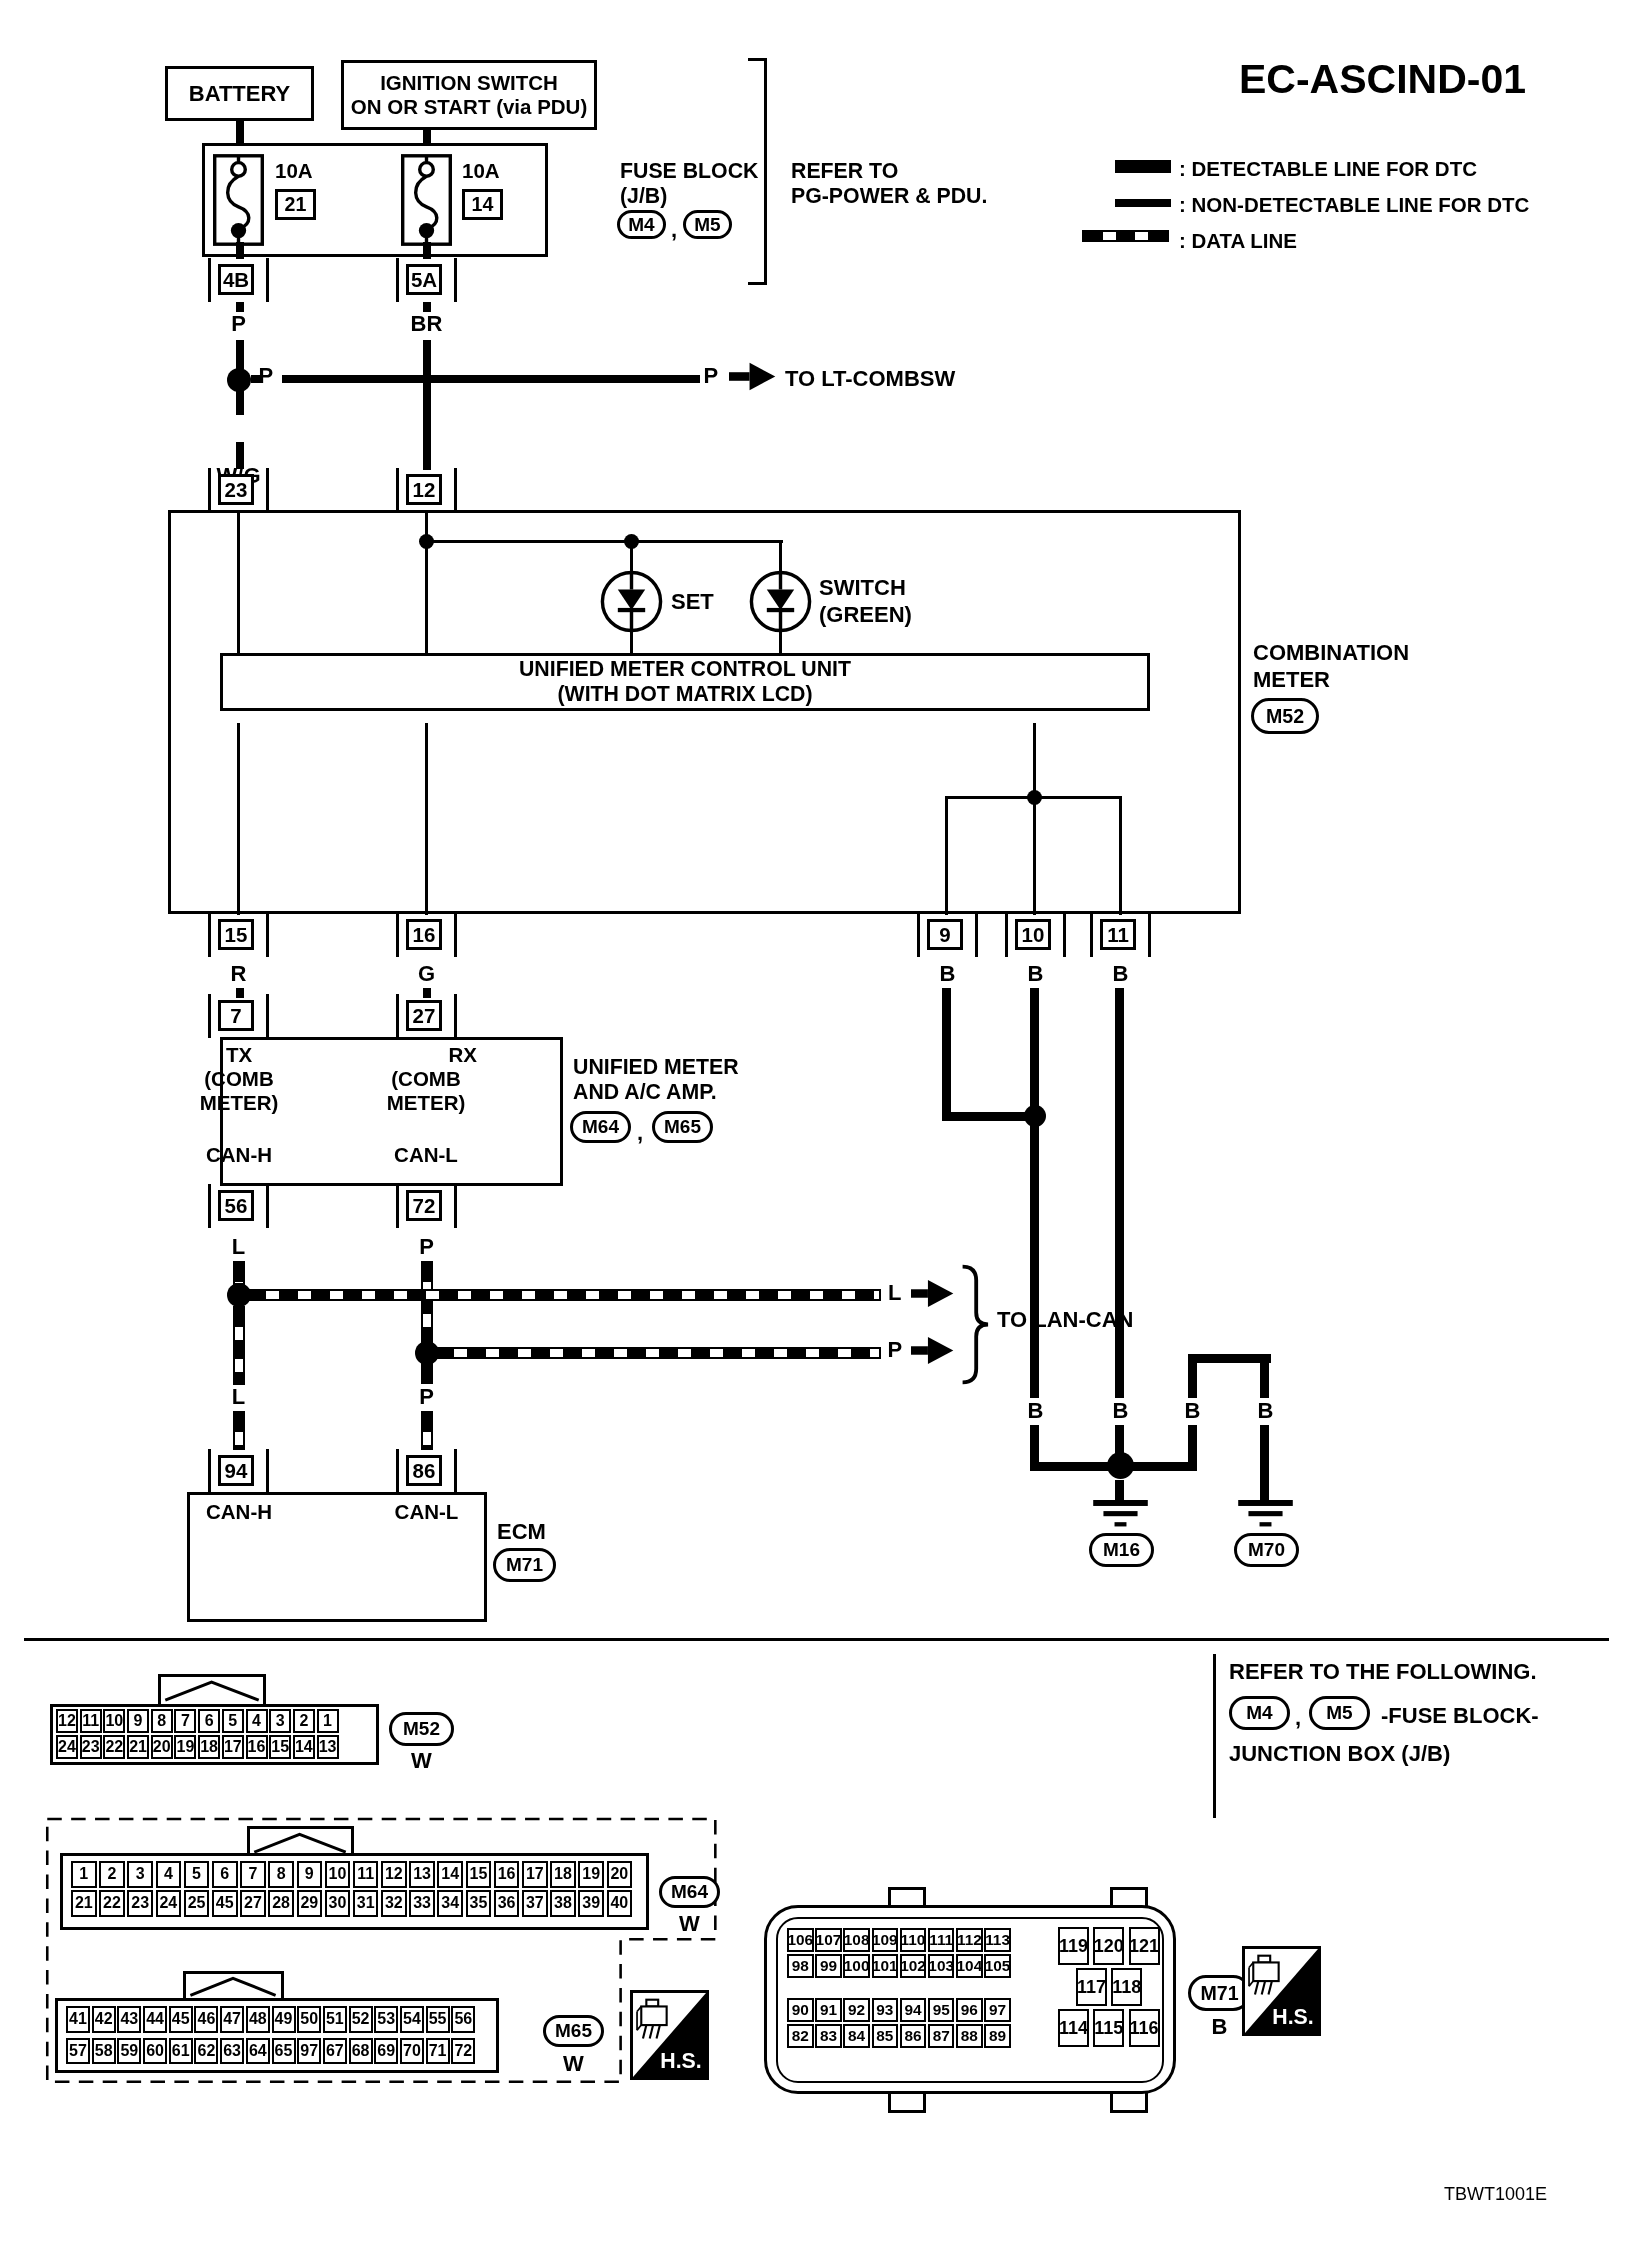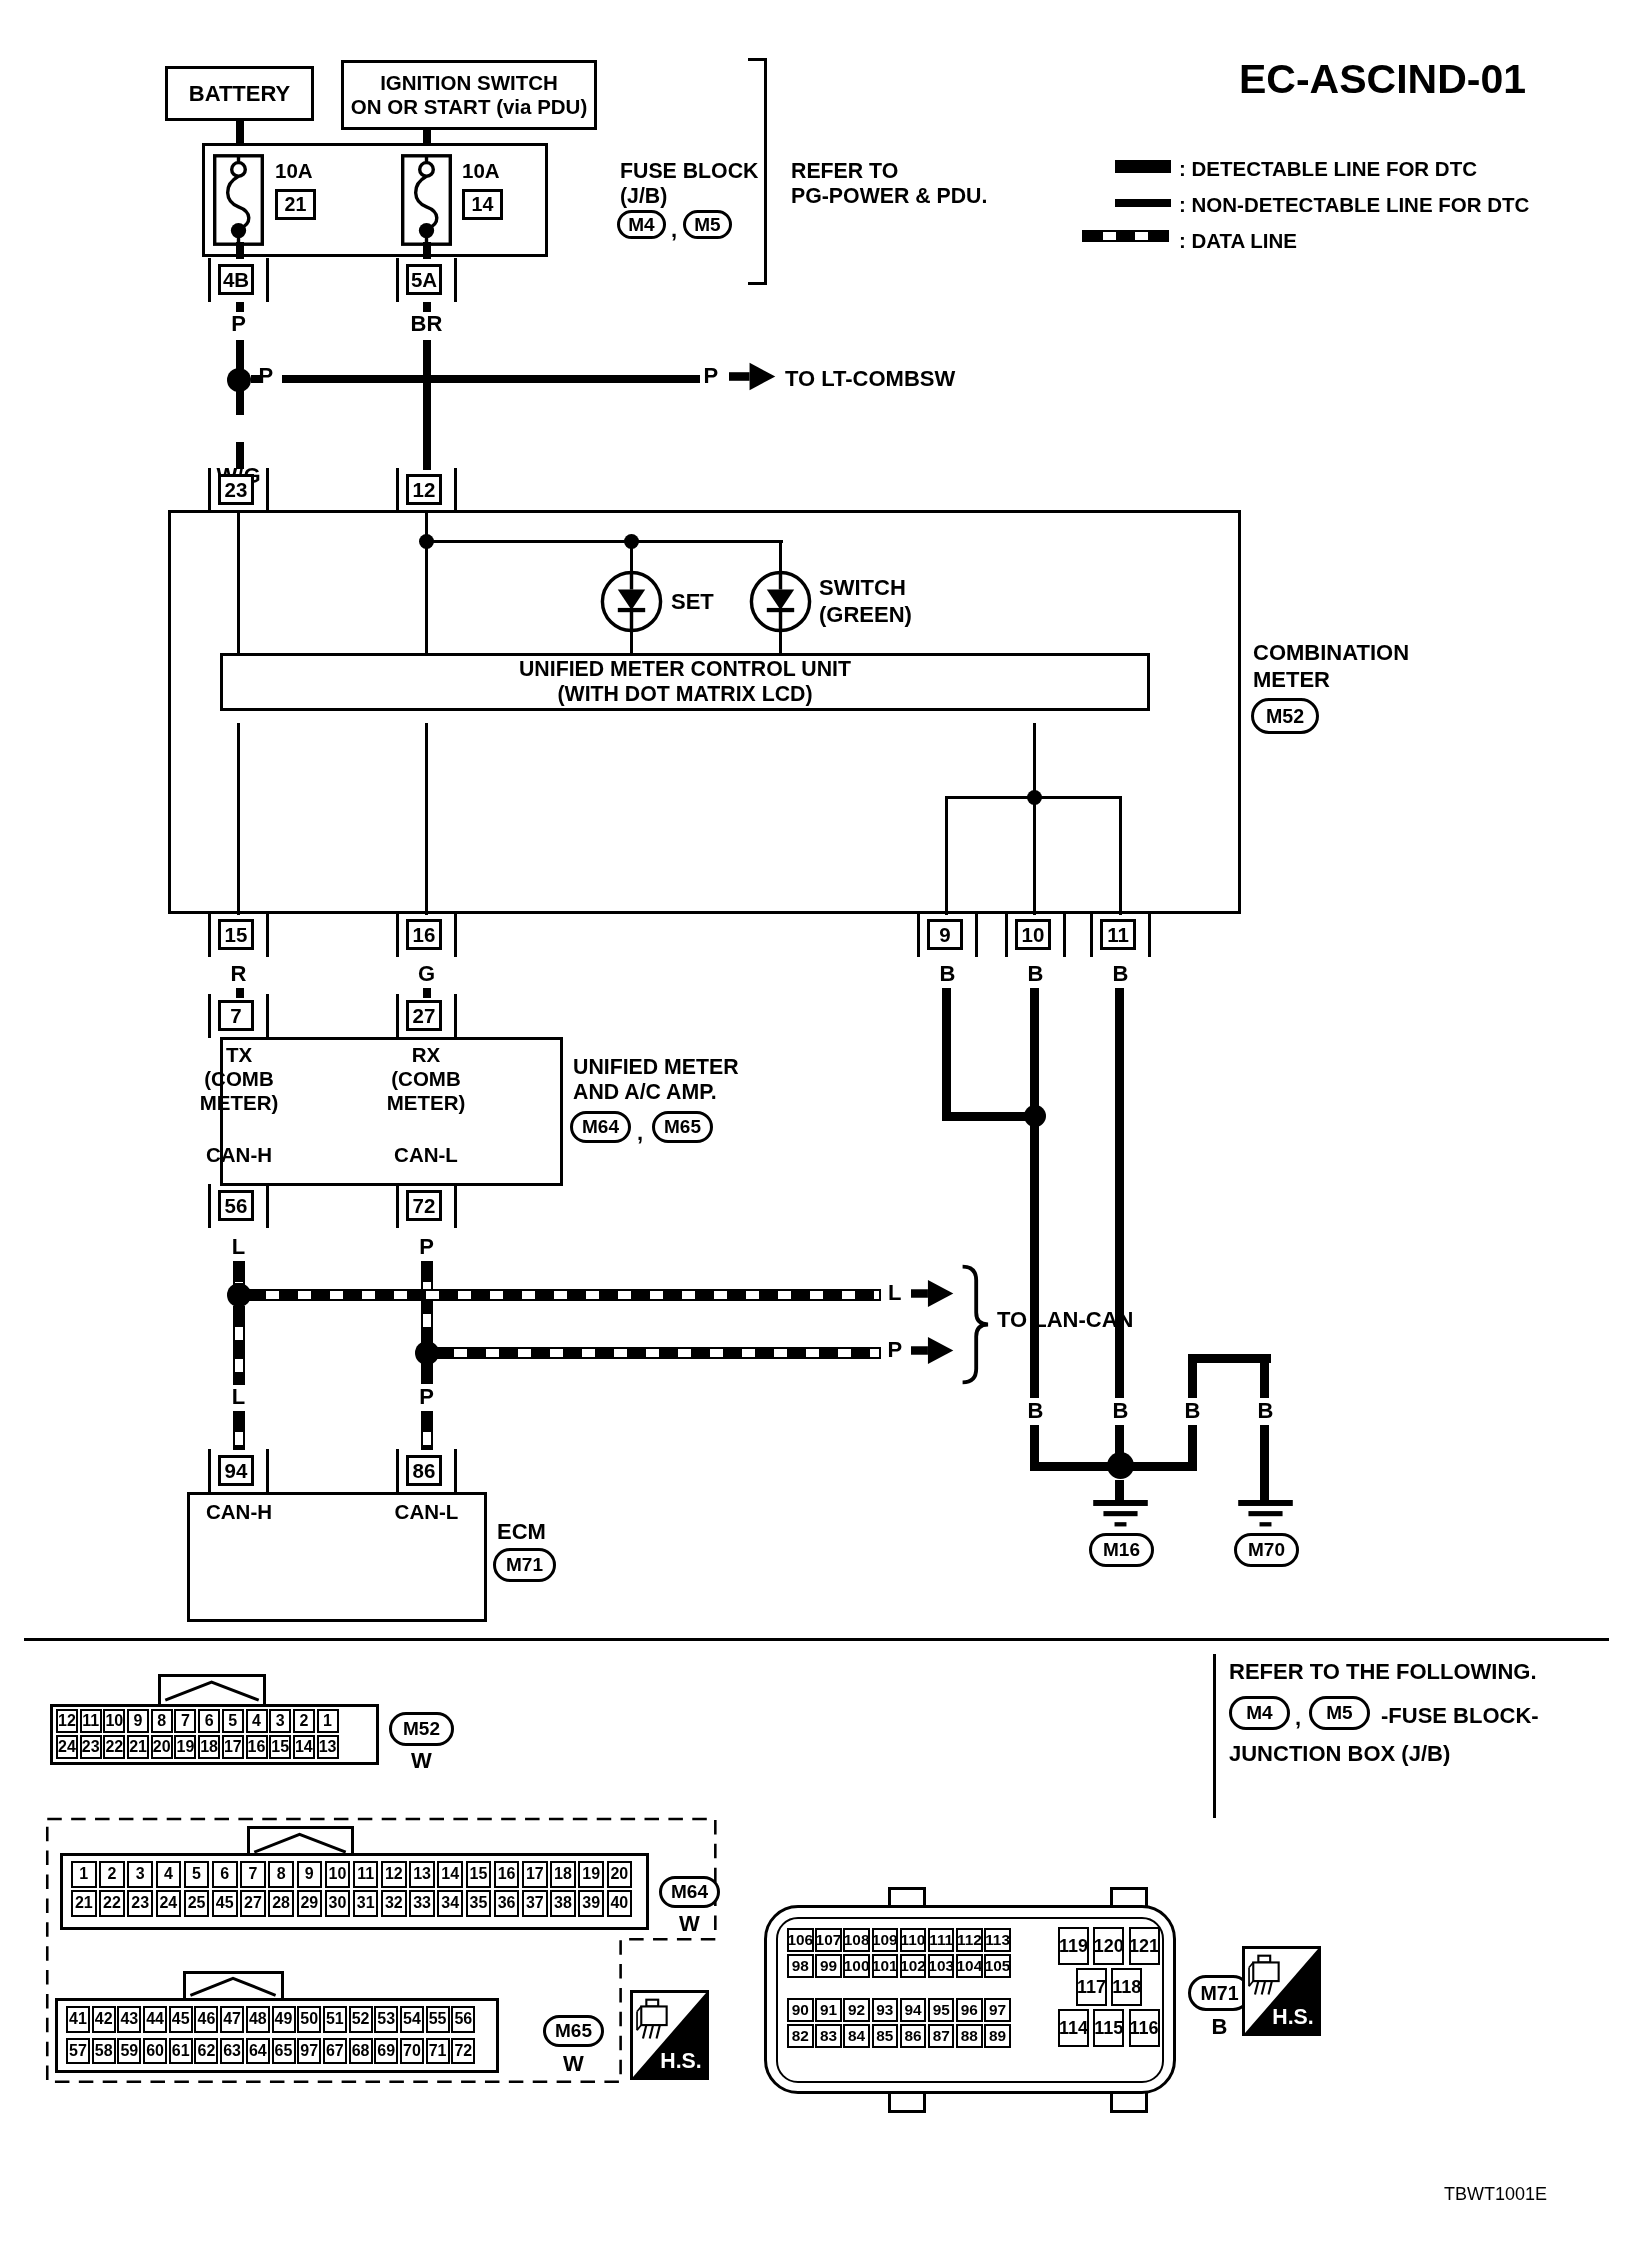--- a/index.html
+++ b/index.html
@@ -241,21 +241,21 @@
 <div class="conn" style="left:394px;top:994px;">
     <div class="sl"></div>
     <div class="sr"></div>
     <div class="nbox">27</div>
   </div>
 
 <div class="box" style="left:220px;top:1037px;width:343px;height:149px;"></div>
 <div class="lbl ctr" style="left:188px;top:1043px;width:102px;font-size:20.5px;">TX</div>
 <div class="lbl ctr" style="left:188px;top:1067px;width:102px;font-size:20.5px;">(COMB</div>
 <div class="lbl ctr" style="left:188px;top:1091px;width:102px;font-size:20.5px;">METER)</div>
-<div class="lbl ctr" style="left:375px;top:1043px;width:102px;font-size:20.5px;">RX</div>
+<div class="lbl ctr" style="left:375px;top:1043px;width:102px;font-size:20.5px;text-align:right;">RX</div>
 <div class="lbl ctr" style="left:375px;top:1067px;width:102px;font-size:20.5px;">(COMB</div>
 <div class="lbl ctr" style="left:375px;top:1091px;width:102px;font-size:20.5px;">METER)</div>
 <div class="lbl ctr" style="left:188px;top:1143px;width:102px;font-size:20.5px;">CAN-H</div>
 <div class="lbl ctr" style="left:375px;top:1143px;width:102px;font-size:20.5px;">CAN-L</div>
 <div class="lbl" style="left:573px;top:1055px;font-size:21.3px;">UNIFIED METER</div>
 <div class="lbl" style="left:573px;top:1080px;font-size:21.3px;">AND A/C AMP.</div>
 <div class="oval" style="left:570px;top:1111px;width:61px;height:32px;">M64</div>
 <div class="lbl" style="left:637px;top:1120px;font-size:22px;">,</div>
 <div class="oval" style="left:652px;top:1111px;width:61px;height:32px;">M65</div>
 

